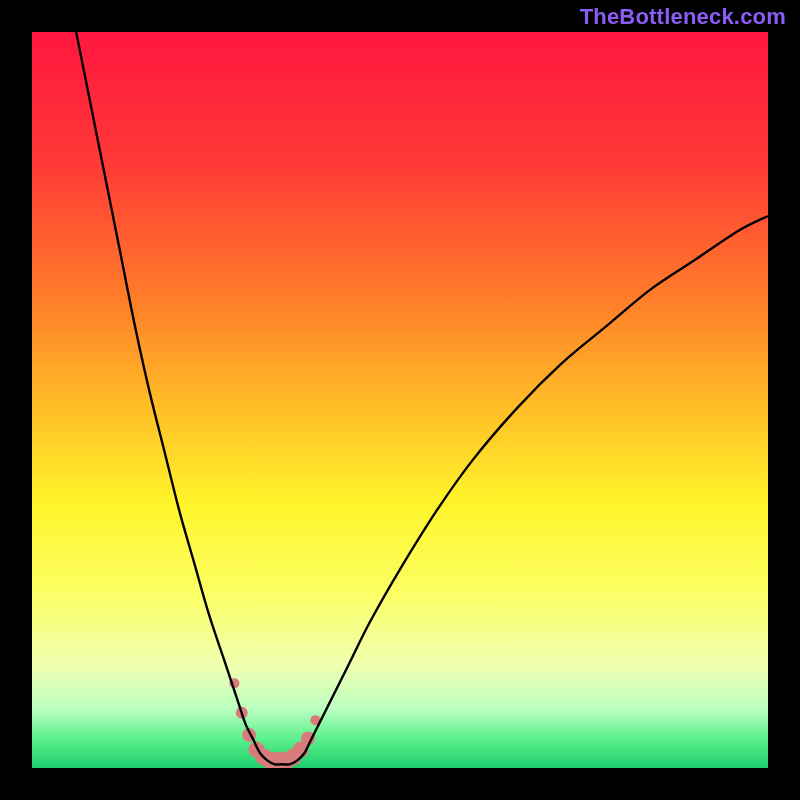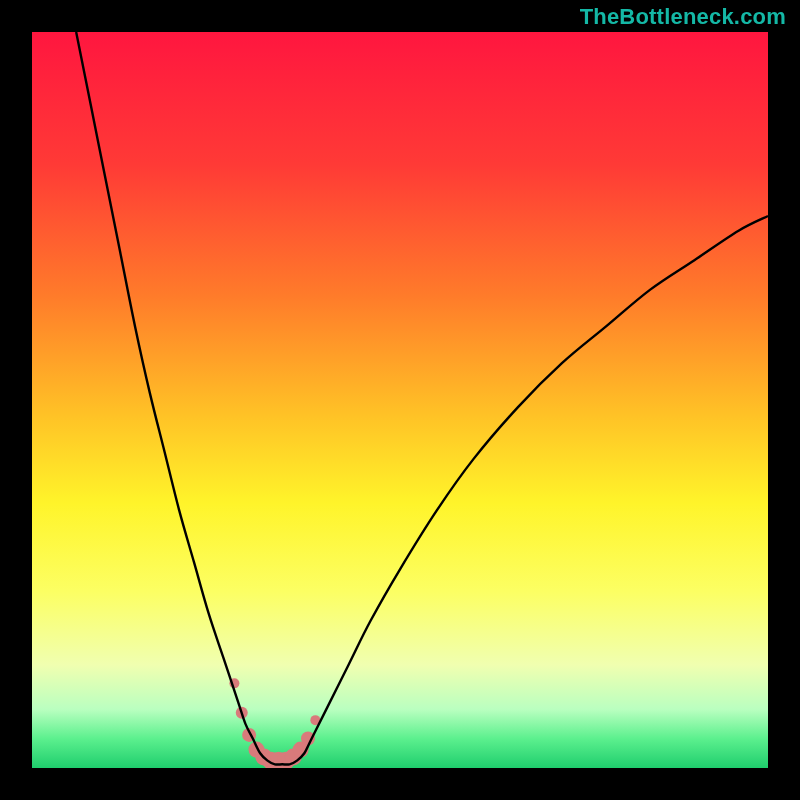--- a/index.html
+++ b/index.html
@@ -16,21 +16,21 @@
     top: 0;
     left: 0;
     width: 800px;
     height: 800px;
     background: #000;
   }
   .watermark {
     position: absolute;
     top: 4px;
     right: 14px;
-    color: #14b8a6;
+    color: #8b5cf6;
     font-size: 22px;
     font-weight: 600;
     letter-spacing: 0.2px;
     z-index: 10;
   }
   .plot {
     position: absolute;
     top: 32px;
     left: 32px;
     width: 736px;

